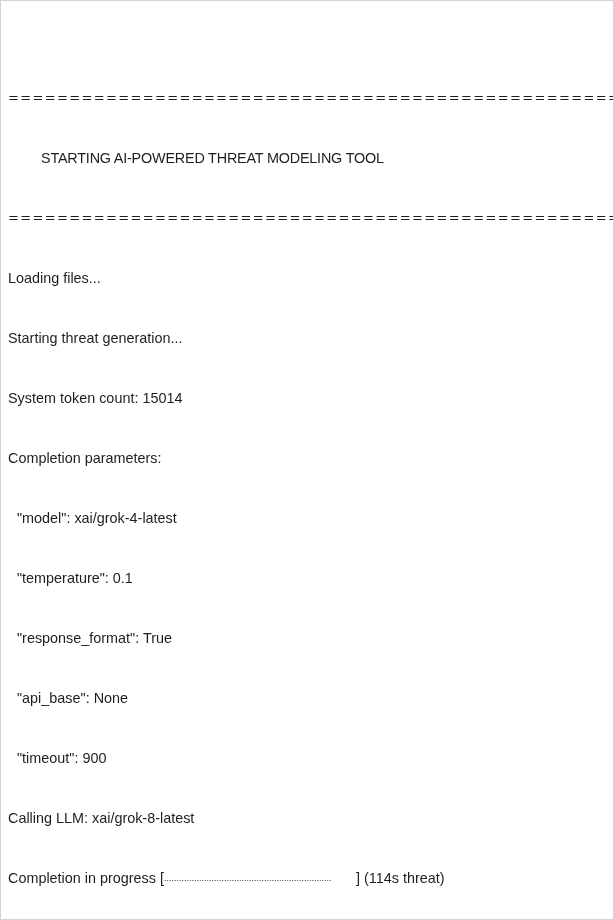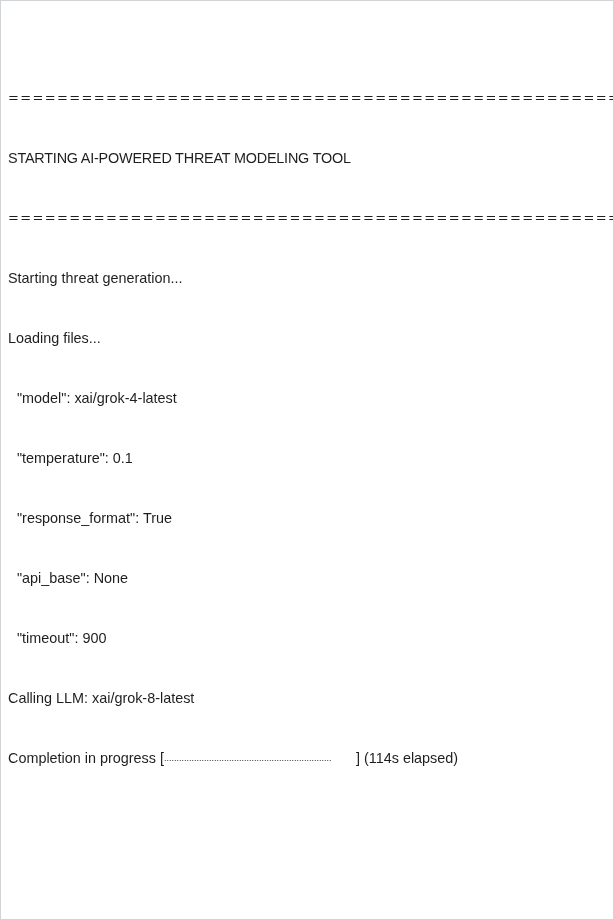--- a/index.html
+++ b/index.html
@@ -38,20 +38,21 @@
     .sep {
       letter-spacing: 1.35px;
       font-family: "DejaVu Sans", sans-serif;
       font-size: 13px;
       color: #1e1e1e;
       overflow: hidden;
     }
     .heading {
       font-size: 14.4px;
       letter-spacing: -0.2px;
+      margin-left: 33px;
     }
     .indent {
       padding-left: 9px;
     }
     .progress-dots {
       display: inline-block;
       width: 168px;
       overflow: hidden;
       vertical-align: bottom;
       letter-spacing: 0px;
@@ -65,29 +66,31 @@
 </head>
 <body>
 
 <div class="log-panel">
   <div class="log-content">
 
     
     <span class="line sep">==================================================================</span>
     <span class="line heading">STARTING AI-POWERED THREAT MODELING TOOL</span>
     <span class="line sep">==================================================================</span>
+    <span class="line">Loading files...</span>
     <span class="line">Starting threat generation...</span>
-    <span class="line">Loading files...</span>
+    <span class="line">System token count: 15014</span>
+    <span class="line">Completion parameters:</span>
     <span class="line indent">"model": xai/grok-4-latest</span>
     <span class="line indent">"temperature": 0.1</span>
     <span class="line indent">"response_format": True</span>
     <span class="line indent">"api_base": None</span>
     <span class="line indent">"timeout": 900</span>
     <span class="line">Calling LLM: xai/grok-8-latest</span>
-    <span class="line"><span>Completion in progress [</span><span class="progress-dots">..................................................................................................................</span><span class="progress-gap"></span><span>] (114s elapsed)</span></span>
+    <span class="line"><span>Completion in progress [</span><span class="progress-dots">..................................................................................................................</span><span class="progress-gap"></span><span>] (114s threat)</span></span>
     
     
     
     
     
     
     
 
     
     

